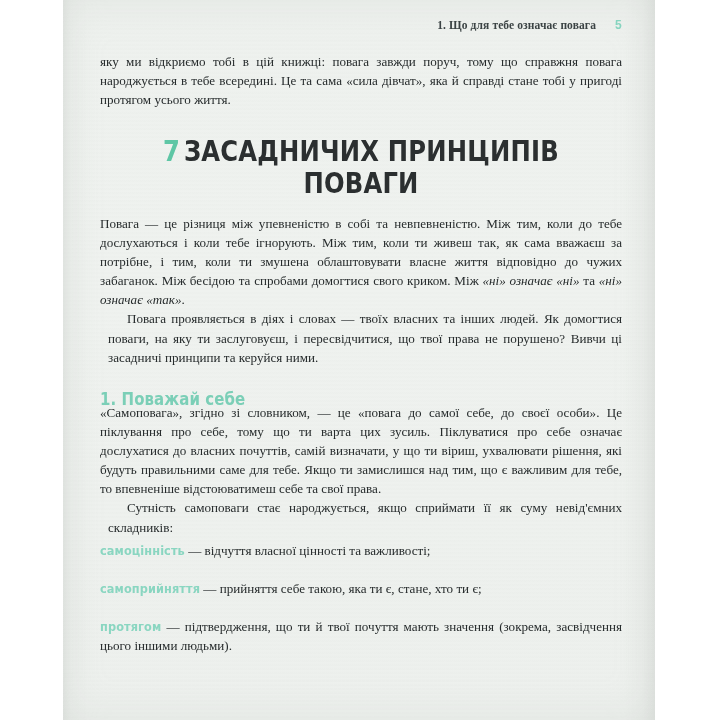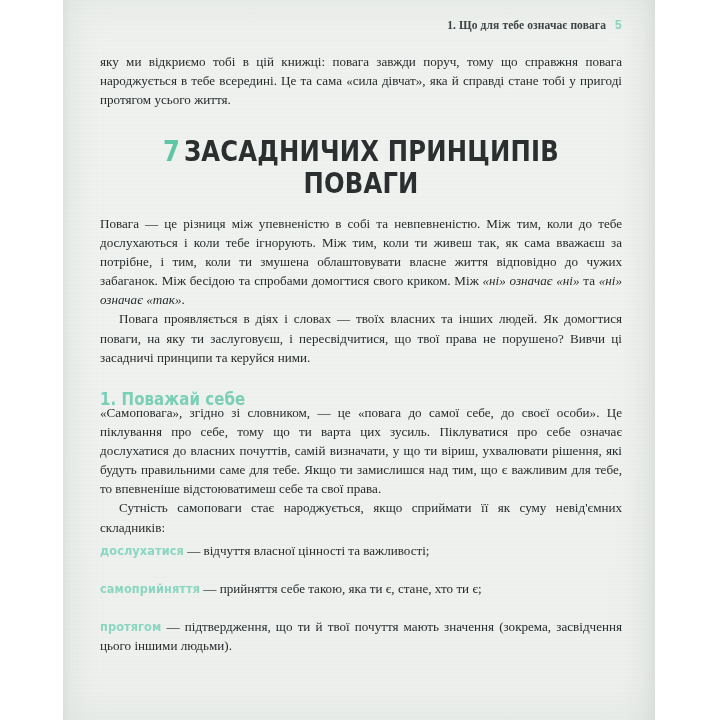--- a/index.html
+++ b/index.html
@@ -61,21 +61,21 @@
     height: 720px;
   }
 
   
   .running-head {
     position: absolute;
     top: 18px;
     right: 0px;
     display: flex;
     align-items: baseline;
-    gap: 9px;
+    gap: 19px;
     white-space: nowrap;
   }
   .running-head-title {
     font-family: "Liberation Serif", "DejaVu Serif", serif;
     font-size: 11.5px;
     font-weight: 700;
     color: #3b4344;
     letter-spacing: 0.1px;
   }
   .running-head-folio {
@@ -90,21 +90,21 @@
   .para {
     font-family: "Liberation Serif", "DejaVu Serif", serif;
     font-size: 13.1px;
     line-height: 19.1px;
     color: #262b2c;
     text-align: justify;
     text-justify: inter-word;
     margin: 0;
     hyphens: manual;
   }
-  .para.indent { text-indent: 19px; }
+  .para.indent { text-indent: 19px; margin-left: 8px; }
 
   .intro-block {
     position: absolute;
     top: 52px;
     left: 0;
     width: 522px;
   }
 
   
   .display-title {
@@ -220,21 +220,21 @@
       </div>
 
       <h2 class="section-heading">1. Поважай себе</h2>
 
       <div class="section-block">
         <p class="para">«Самоповага», згідно зі словником, — це «повага до самої себе, до своєї особи». Це піклування про себе, тому що ти варта цих зусиль. Піклуватися про себе означає дослухатися до власних почуттів, самій визначати, у що ти віриш, ухвалювати рішення, які будуть правильними саме для тебе. Якщо ти замислишся над тим, що є важливим для тебе, то впевненіше відстоюватимеш себе та свої права.</p>
         <p class="para indent">Сутність самоповаги стає народжується, якщо сприймати її як суму невід'ємних складників:</p>
       </div>
 
       <div class="def-list">
-        <p class="def-item"><span class="def-term">дослухатися</span><span> — відчуття власної цінності та важливості;</span></p>
+        <p class="def-item"><span class="def-term">самоцінність</span><span> — відчуття власної цінності та важливості;</span></p>
 
         <p class="def-item"><span class="def-term">самоприйняття</span><span> — прийняття себе такою, яка ти є, стане, хто ти є;</span></p>
 
 
         <p class="def-item"><span class="def-term">протягом</span><span> — підтвердження, що ти й твої почуття мають значення (зокрема, засвідчення цього іншими людьми).</span></p>
       </div>
 
     </div>
   </div>
 </div>

